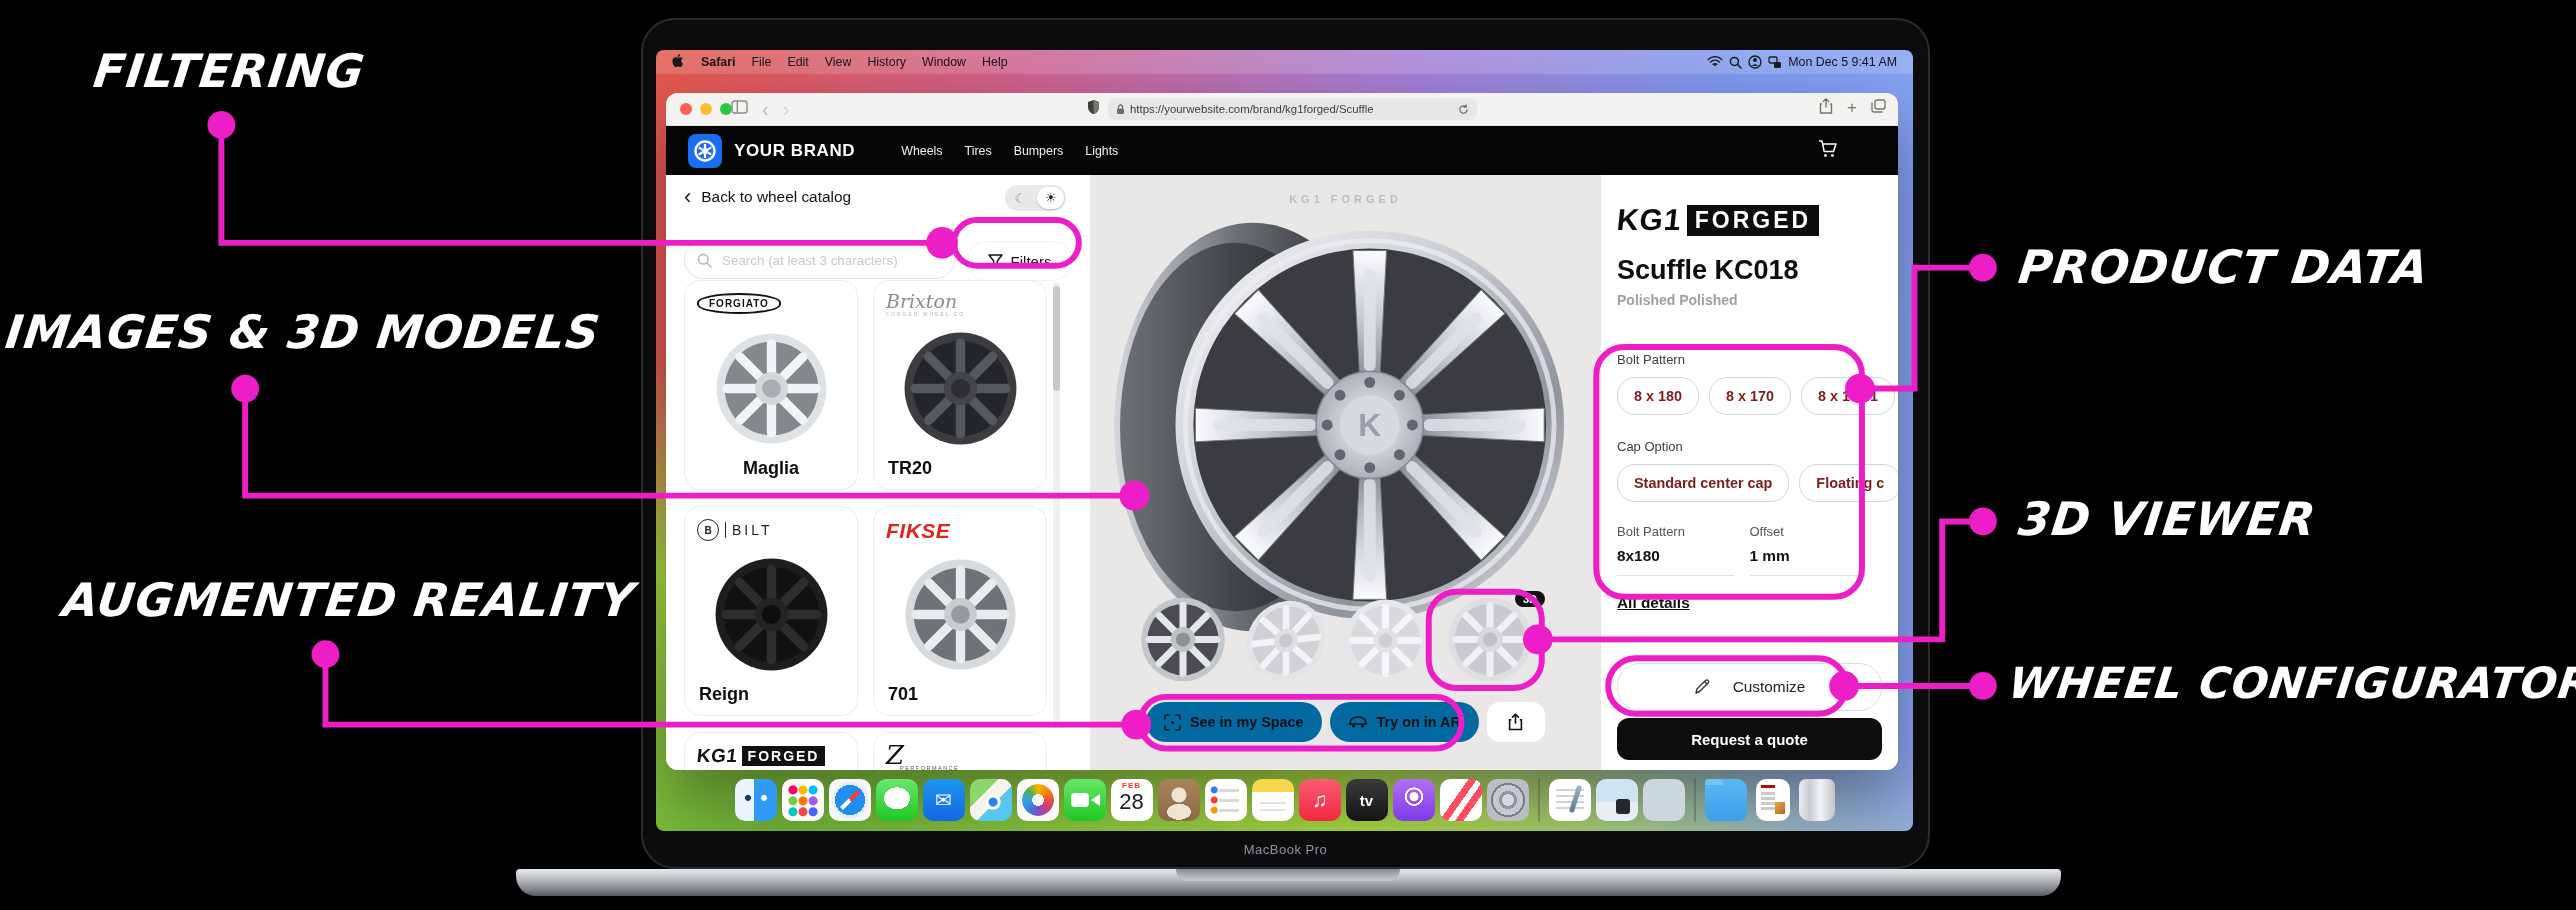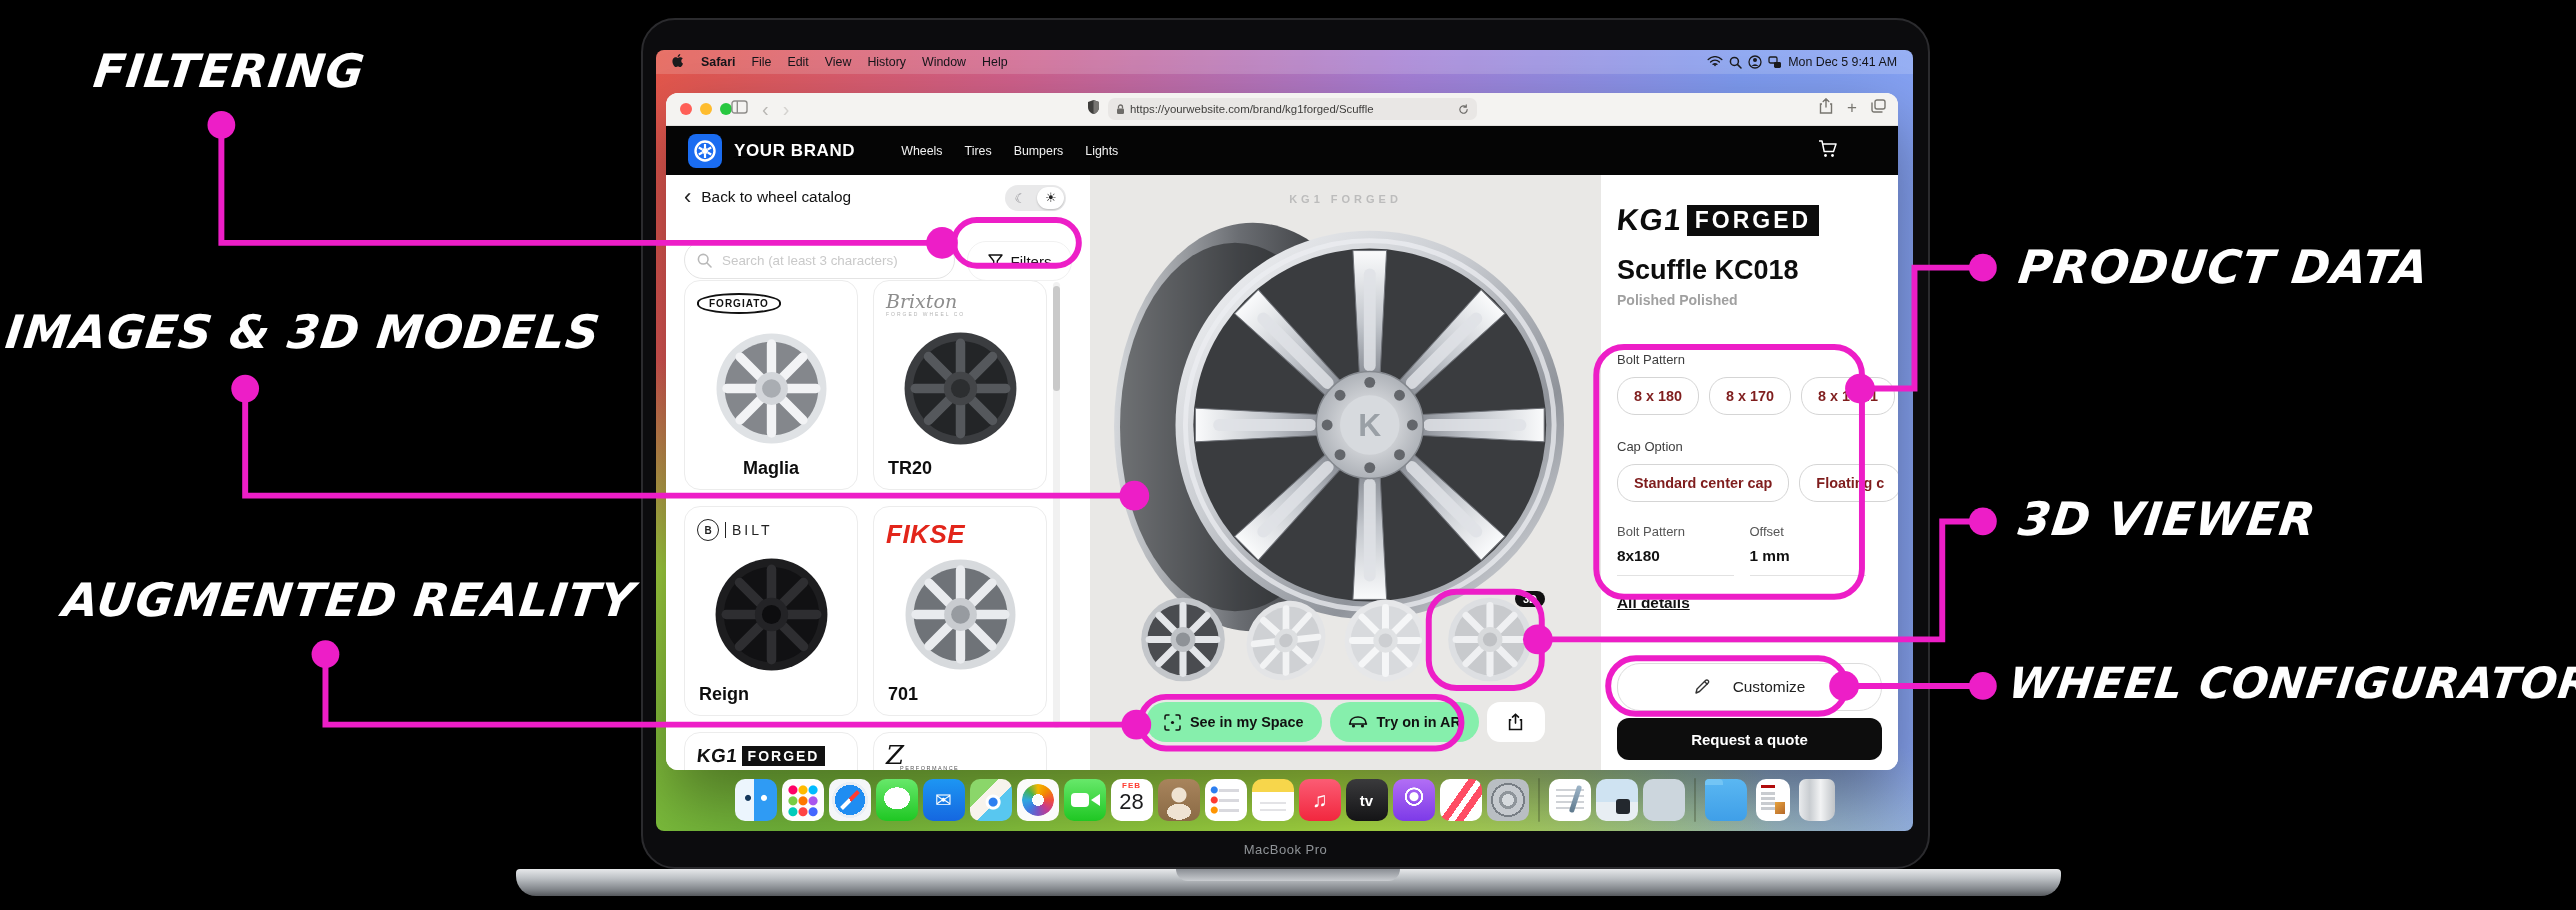--- a/index.html
+++ b/index.html
@@ -80,39 +80,39 @@
   .card .name{position:absolute;left:14px;bottom:10px;font-size:18px;font-weight:800;color:#0d0d0d;}
   .card .name.center{left:0;right:0;text-align:center;}
   .b-forgiato{display:inline-block;border:2px solid #111;border-radius:50%/ 45%;padding:3px 10px;
               font-size:10px;font-weight:800;letter-spacing:1px;color:#111;}
   .b-brixton{font-family:"DejaVu Serif",serif;font-style:italic;font-size:19px;color:#8d8d8d;line-height:16px;}
   .b-brixton-sub{font-size:5px;letter-spacing:2px;color:#b5b5b5;margin-top:2px;}
   .b-bilt{display:flex;align-items:center;gap:6px;color:#222;}
   .b-bilt .bc{width:20px;height:20px;border:1.5px solid #222;border-radius:50%;font-size:10px;font-weight:700;
               display:flex;align-items:center;justify-content:center;}
   .b-bilt .bl{font-size:14px;letter-spacing:3px;border-left:1.5px solid #222;padding-left:6px;}
-  .b-fikse{color:#e2251a;font-weight:900;font-style:italic;font-size:26px;letter-spacing:0.5px;}
+  .b-fikse{color:#e2251a;font-weight:900;font-style:italic;font-size:21px;letter-spacing:0.5px;}
   .b-kg1{display:flex;align-items:center;gap:4px;}
   .b-kg1 .k1{font-weight:900;font-size:19px;letter-spacing:0.5px;transform:skewX(-6deg);color:#111;}
   .b-kg1 .fg{background:#111;color:#fff;font-weight:800;font-size:14px;letter-spacing:2px;padding:2px 6px;}
   .b-z .zl{font-family:"DejaVu Serif",serif;font-style:italic;font-size:26px;color:#111;line-height:20px;}
   .b-z .zs{font-size:5.5px;letter-spacing:1.5px;color:#555;margin-left:14px;margin-top:-3px;}
   .scroll-track{position:absolute;left:387px;top:107px;width:7px;height:446px;background:#f1f1f1;border-radius:4px;}
   .scroll-thumb{position:absolute;left:387px;top:111px;width:7px;height:105px;background:#c9c9c9;border-radius:4px;}
   
   .viewer{width:511px;background:#e9e8e6;position:relative;overflow:hidden;}
   .watermark{position:absolute;top:18px;left:0;right:0;text-align:center;font-size:11px;font-weight:600;
              color:#bcbcbc;letter-spacing:4px;}
   .bigwheel{position:absolute;left:14px;top:26px;}
   .thumbs{position:absolute;left:46px;top:420px;display:flex;gap:14px;align-items:flex-end;}
   .thumb{position:relative;}
   .badge3d{position:absolute;top:-4px;right:-8px;background:#111;color:#fff;font-size:11px;font-weight:700;
            padding:2px 8px;border-radius:10px;}
   .arbtns{position:absolute;left:56px;top:527px;display:flex;gap:8px;align-items:center;}
-  .pill{height:40px;background:#86efac;border-radius:20px;display:flex;align-items:center;justify-content:center;
+  .pill{height:40px;background:#0369a1;border-radius:20px;display:flex;align-items:center;justify-content:center;
         gap:9px;padding:0 18px;font-size:14.4px;font-weight:600;color:#111;}
   .sharebtn{width:58px;height:40px;background:#fff;border-radius:13px;display:flex;align-items:center;justify-content:center;}
   
   .panel{flex:1;background:#fff;position:relative;padding:0 16px;box-sizing:border-box;overflow:hidden;}
   .kg1logo{margin-top:28px;display:flex;align-items:center;gap:5px;}
   .kg1logo .k1{font-weight:900;font-size:30px;letter-spacing:1px;transform:skewX(-6deg);color:#0c0c0c;}
   .kg1logo .fg{background:#0c0c0c;color:#fff;font-weight:800;font-size:23px;letter-spacing:3px;padding:2px 8px;}
   .ptitle{margin-top:18px;font-size:27px;font-weight:800;color:#0d0d0d;}
   .psub{margin-top:6px;font-size:14px;font-weight:600;color:#a0a0a0;}
   .speclabel{margin-top:24px;font-size:13px;color:#3d3d3d;}

